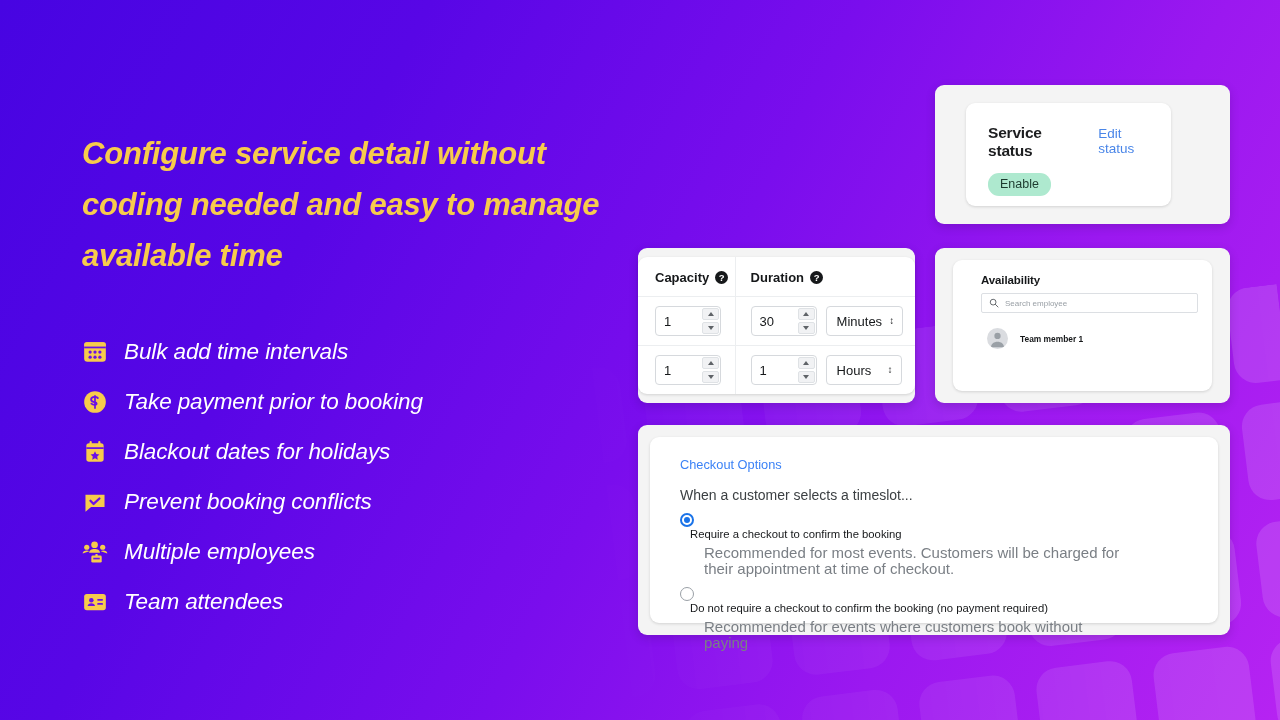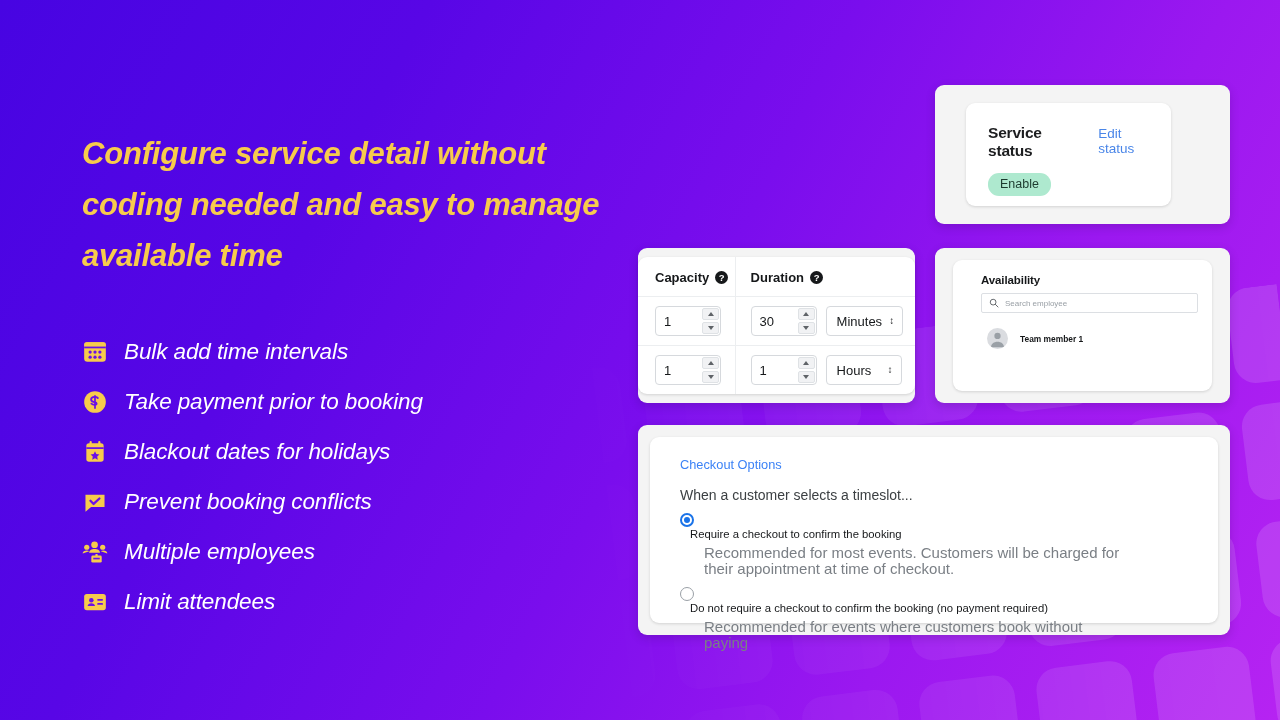--- a/index.html
+++ b/index.html
@@ -448,21 +448,21 @@
     <li class="feature-row">
       <span class="feature-icon">
         <svg width="26" height="26" viewBox="0 0 24 24">
           <rect x="2" y="4.5" width="20" height="15" rx="2.5" fill="#f7cb4c"></rect>
           <circle cx="8.6" cy="10.4" r="2.1" fill="#6a10e8"></circle>
           <path d="M5.2 15.8c0-1.6 1.6-2.6 3.4-2.6s3.4 1 3.4 2.6z" fill="#6a10e8"></path>
           <rect x="14" y="9.2" width="5.4" height="1.6" rx="0.8" fill="#6a10e8"></rect>
           <rect x="14" y="13" width="5.4" height="1.6" rx="0.8" fill="#6a10e8"></rect>
         </svg>
       </span>
-      <span class="feature-label">Limit attendees</span>
+      <span class="feature-label">Team attendees</span>
     </li>
 
   </ul>
 </div>
 
 <div class="frame" id="frame-service">
   <div class="inner-card" id="card-service">
     <div id="service-head">
       <span id="service-title">Service status</span>
       <span id="edit-status-link">Edit status</span>

